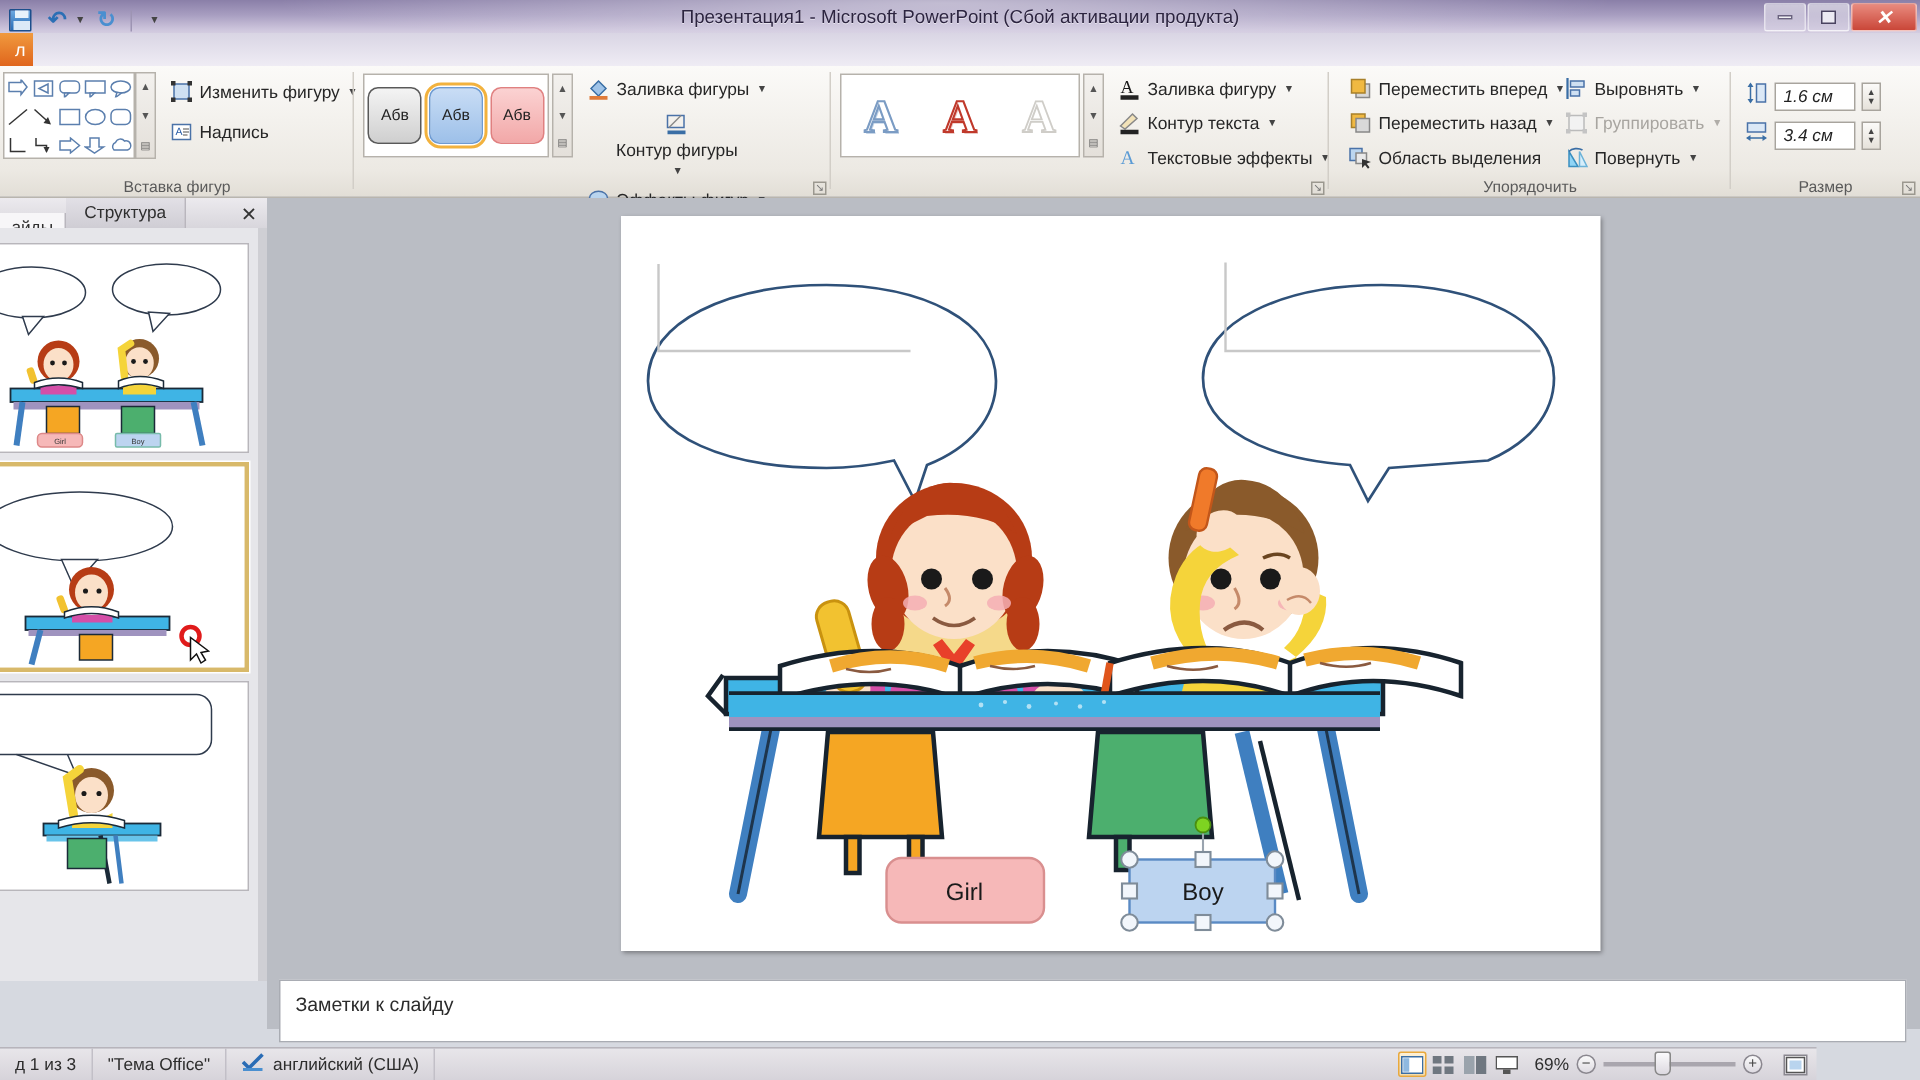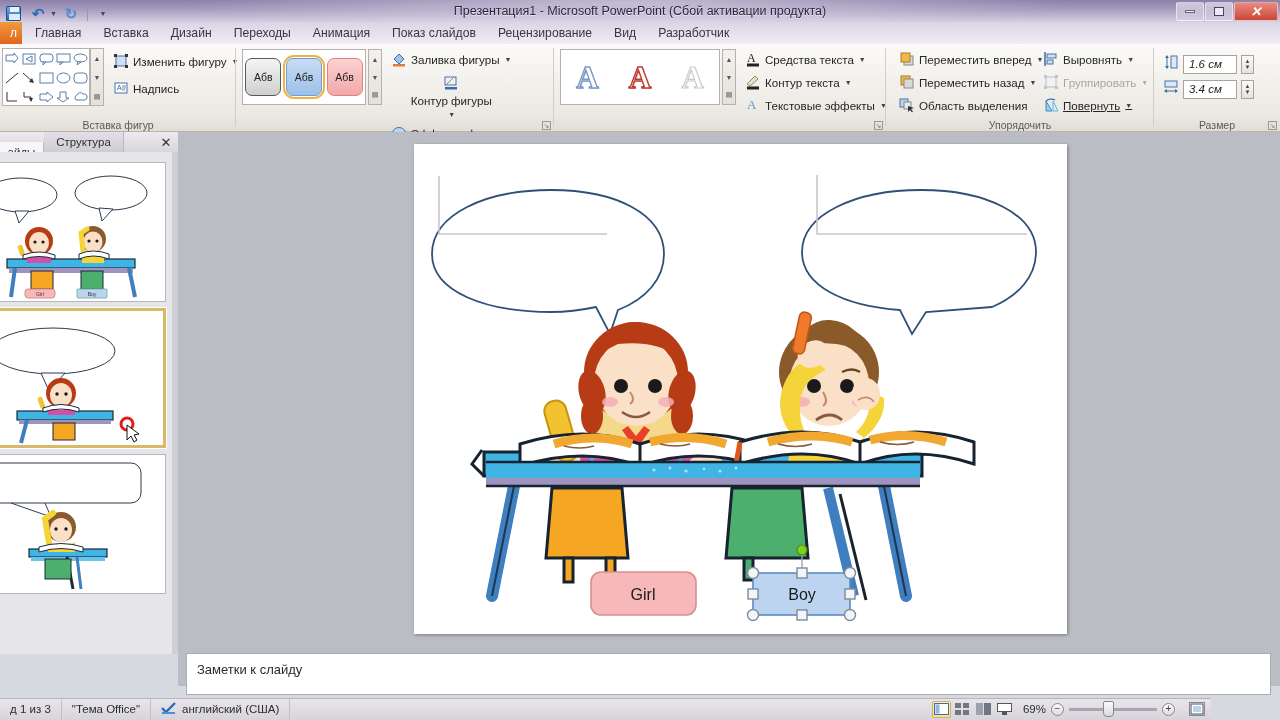--- a/index.html
+++ b/index.html
@@ -159,21 +159,21 @@
 
   
   .notesbar{ position:absolute; left:178px; top:654px; width:1102px; height:32px;
              background:#babdc4; }
   .notes{ position:absolute; left:8px; top:-1px; width:1085px; height:42px; background:#fff;
           border:1px solid #a9acb3; font-size:13px; color:#2b2b2b; padding:8px 0 0 10px; cursor:text;}
 
   
   .statusbar{ position:absolute; left:0; top:698px; width:1211px; height:22px;
               background:linear-gradient(to bottom,#e8e6ea,#d6d3da); border-top:1px solid #b7b4bb;
-              display:flex; align-items:flex-end; font-size:11.5px; color:#2d2d2d; }
+              display:flex; align-items:center; font-size:11.5px; color:#2d2d2d; }
   .sb-item{ padding:0 10px; height:22px; display:flex; align-items:center; gap:5px;
             border-right:1px solid #c2bfc7; cursor:pointer;}
   .sb-right{ margin-left:auto; display:flex; align-items:center; height:22px; }
   .viewbtn{ width:19px;height:17px; display:flex;align-items:center;justify-content:center;
             margin:0 1px; cursor:pointer; }
   .viewbtn.sel{ border:1.5px solid #e9a93c; background:linear-gradient(to bottom,#fdf0d6,#f6dca6);border-radius:2px;}
   .zoomslider{ display:flex;align-items:center;gap:5px; padding:0 8px; }
   .zs-track{ position:relative; width:88px; height:3px; background:#a9a6ae; }
   .zs-mid{ position:absolute; left:41px; top:-5px; width:1px;height:13px; background:#8e8b93;}
   .zs-thumb{ position:absolute; left:34px; top:-7px; width:11px;height:16px;
@@ -217,31 +217,20 @@
           <i class="ico-max"></i>
         </div>
       <div class="wc wc-close">
           <i class="ico-cls">✕</i>
         </div>
     </div>
   </div>
 
   <div class="tabstrip">
     <div class="file-tab">л</div>
-    <div class="tabs">
-      <div class="tab">Главная</div>
-      <div class="tab">Вставка</div>
-      <div class="tab">Дизайн</div>
-      <div class="tab">Переходы</div>
-      <div class="tab">Анимация</div>
-      <div class="tab">Показ слайдов</div>
-      <div class="tab">Рецензирование</div>
-      <div class="tab">Вид</div>
-      <div class="tab">Разработчик</div>
-    </div>
   </div>
 
   <div class="ribbon">
 
     <div class="grp" style="left:0;width:236px;">
       <div class="shapegal">
         <div class="sg-row">
           <div class="sg-cell">
               <svg width="14" height="12">
                 <polygon points="1,2 9,2 9,0 13,5 9,10 9,8 1,8" fill="#fff" stroke="#5b7fae" stroke-width="1"></polygon>
@@ -427,21 +416,21 @@
         <div class="sgs-btn" style="height:18px;">▤</div>
       </div>
       <div style="position:absolute;left:188px;top:6px;">
         <div class="cmd">
           <span class="ci">
             <svg width="16" height="16">
                 <text x="2" y="11" font-size="12" font-family="Liberation Serif" fill="#1a1a1a">A</text>
                 <rect x="2" y="12.5" width="12" height="3" fill="#222"></rect>
               </svg>
           </span>
-          <span>Средства текста</span>
+          <span>Заливка фигуру</span>
           <span class="caret">▼</span>
         </div>
         <div class="cmd" style="margin-top:5px;">
           <span class="ci">
             <svg width="16" height="16">
                 <path d="M2,10 L10,2 L13,5 L5,12 Z" fill="#f2e2b8" stroke="#888"></path>
                 <rect x="2" y="12.5" width="12" height="3" fill="#222"></rect>
               </svg>
           </span>
           <span>Контур текста</span>
@@ -512,21 +501,21 @@
                 <rect x="3" y="3" width="10" height="10" fill="#f2f2f2" stroke="#bbb"></rect>
                 <rect x="1" y="1" width="3" height="3" fill="#c4c4c4"></rect>
                 <rect x="12" y="1" width="3" height="3" fill="#c4c4c4"></rect>
                 <rect x="1" y="12" width="3" height="3" fill="#c4c4c4"></rect>
                 <rect x="12" y="12" width="3" height="3" fill="#c4c4c4"></rect>
               </svg>
           </span>
           <span>Группировать</span>
           <span class="caret">▼</span>
         </div>
-        <div class="cmd" style="margin-top:5px;text-decoration:underline;">
+        <div class="cmd" style="margin-top:5px;">
           <span class="ci">
             <svg width="16" height="16">
                 <polygon points="3,14 3,4 9,14" fill="#8fd4f5" stroke="#3a8fc0"></polygon>
                 <polygon points="10,14 10,4 15,14" fill="#d6eefb" stroke="#6bb2d8"></polygon>
                 <path d="M3,4 a6,4 0 0 1 9,-1" fill="none" stroke="#3a6ea5" stroke-width="1.2"></path>
               </svg>
           </span>
           <span>Повернуть</span>
           <span class="caret">▼</span>
         </div>

